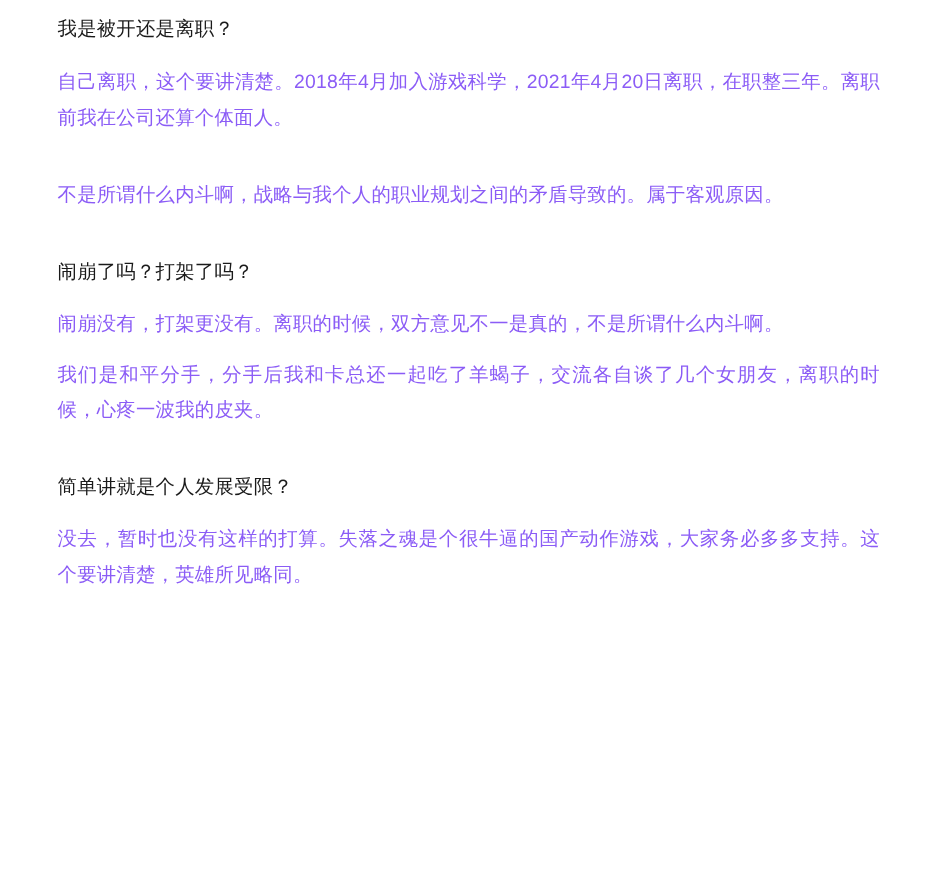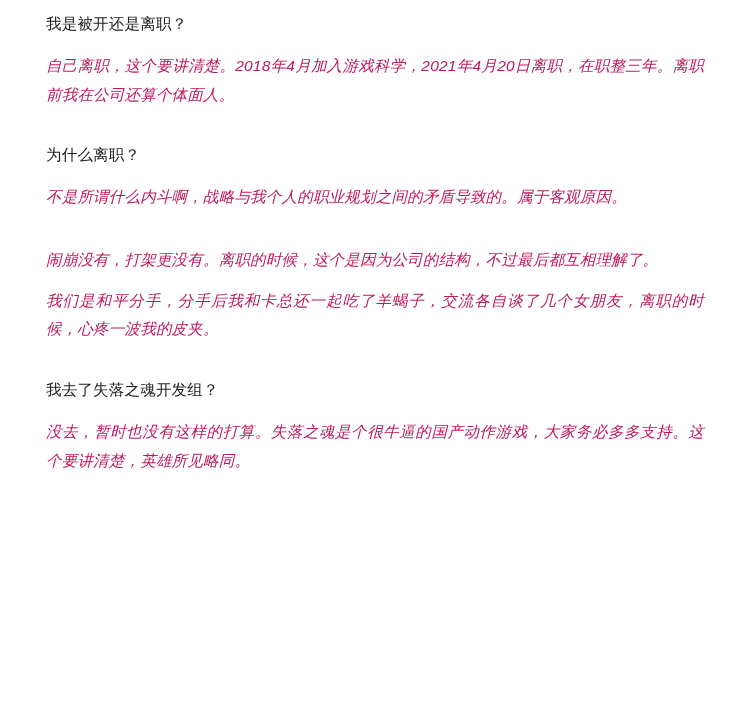--- a/index.html
+++ b/index.html
@@ -30,49 +30,48 @@
   .question {
     font-size: 15.5px;
     line-height: 1.55;
     color: #1a1a1a;
     margin: 0 0 16px 0;
     letter-spacing: 0.2px;
   }
   .para {
     font-size: 15.5px;
     line-height: 1.85;
-    color: #be185d;
+    color: #8b5cf6;
     margin: 0 0 12px 0;
     letter-spacing: 0.2px;
     text-align: justify;
     text-justify: inter-ideograph;
-    font-style: italic;
   }
   .para:last-child {
     margin-bottom: 0;
   }
 </style>
 </head>
 <body>
 
 <div class="page">
 
   <div class="qa-block">
     <p class="question">我是被开还是离职？</p>
     <p class="para">自己离职，这个要讲清楚。2018年4月加入游戏科学，2021年4月20日离职，在职整三年。离职前我在公司还算个体面人。</p>
   </div>
 
   <div class="qa-block">
-    <p class="question">为什么离职？</p>
     <p class="para">不是所谓什么内斗啊，战略与我个人的职业规划之间的矛盾导致的。属于客观原因。</p>
   </div>
 
   <div class="qa-block">
-    <p class="para">闹崩没有，打架更没有。离职的时候，这个是因为公司的结构，不过最后都互相理解了。</p>
+    <p class="question">闹崩了吗？打架了吗？</p>
+    <p class="para">闹崩没有，打架更没有。离职的时候，双方意见不一是真的，不是所谓什么内斗啊。</p>
     <p class="para">我们是和平分手，分手后我和卡总还一起吃了羊蝎子，交流各自谈了几个女朋友，离职的时候，心疼一波我的皮夹。</p>
   </div>
 
   <div class="qa-block">
-    <p class="question">我去了失落之魂开发组？</p>
+    <p class="question">简单讲就是个人发展受限？</p>
     <p class="para">没去，暂时也没有这样的打算。失落之魂是个很牛逼的国产动作游戏，大家务必多多支持。这个要讲清楚，英雄所见略同。</p>
   </div>
 
 </div>
 
 </body></html>

